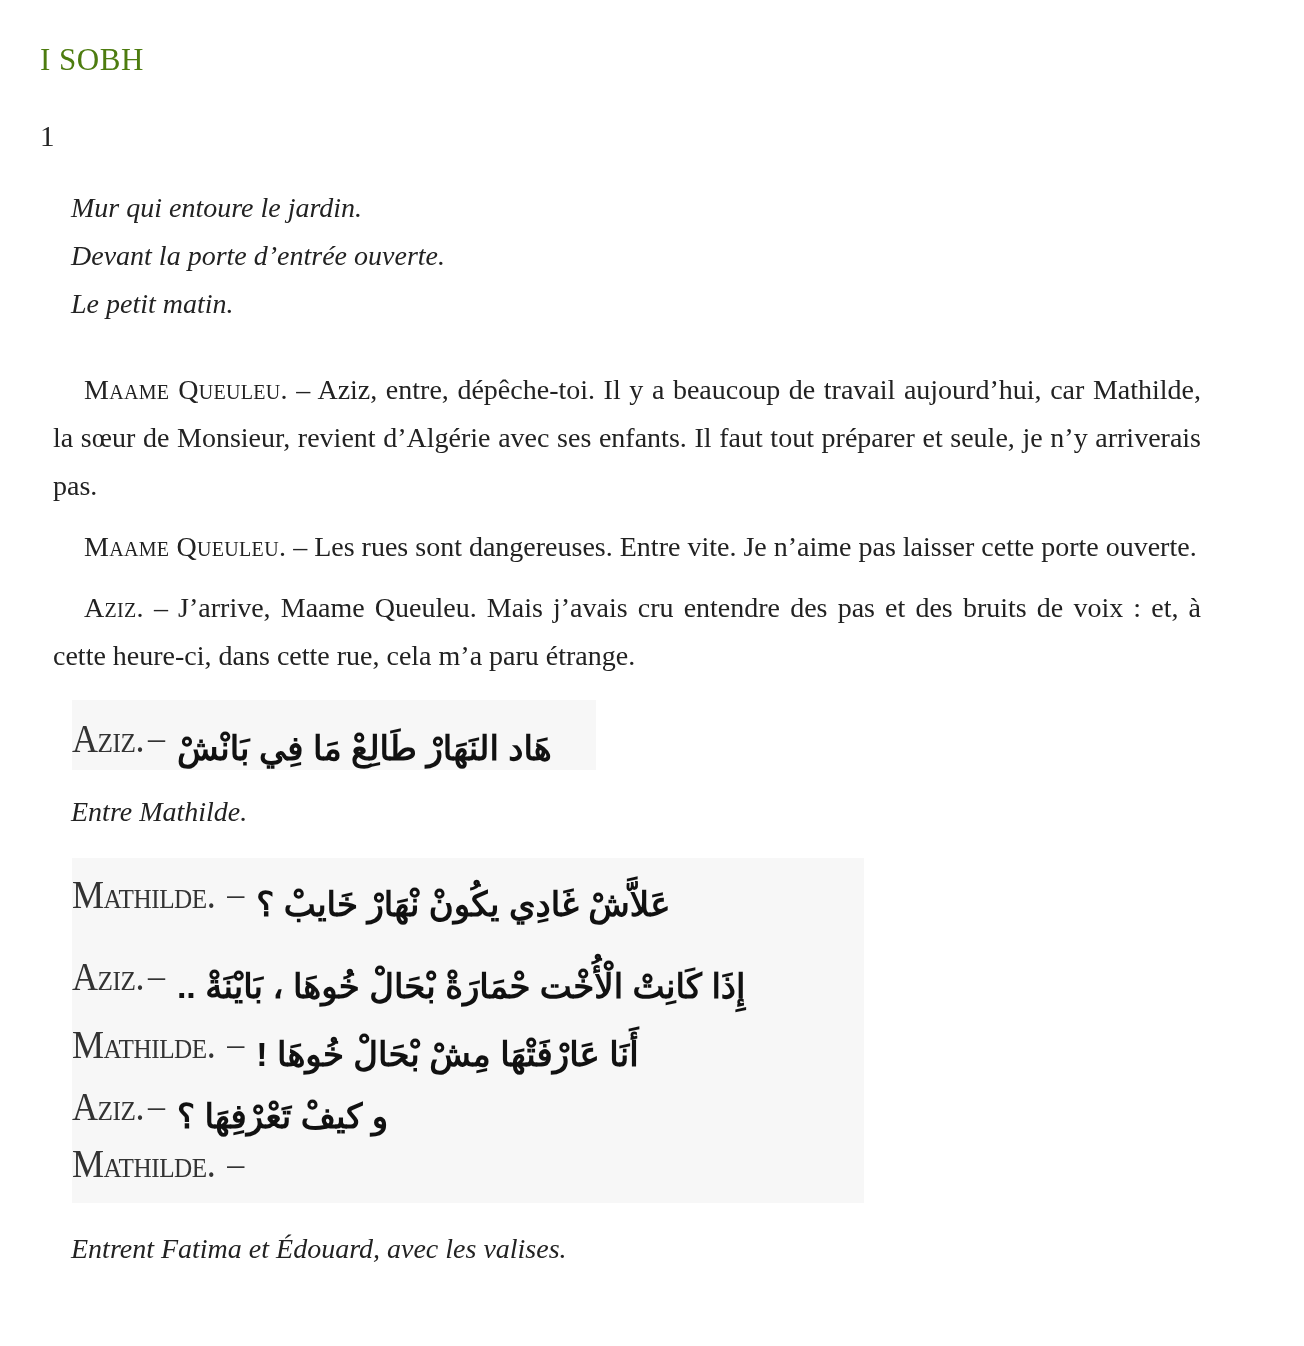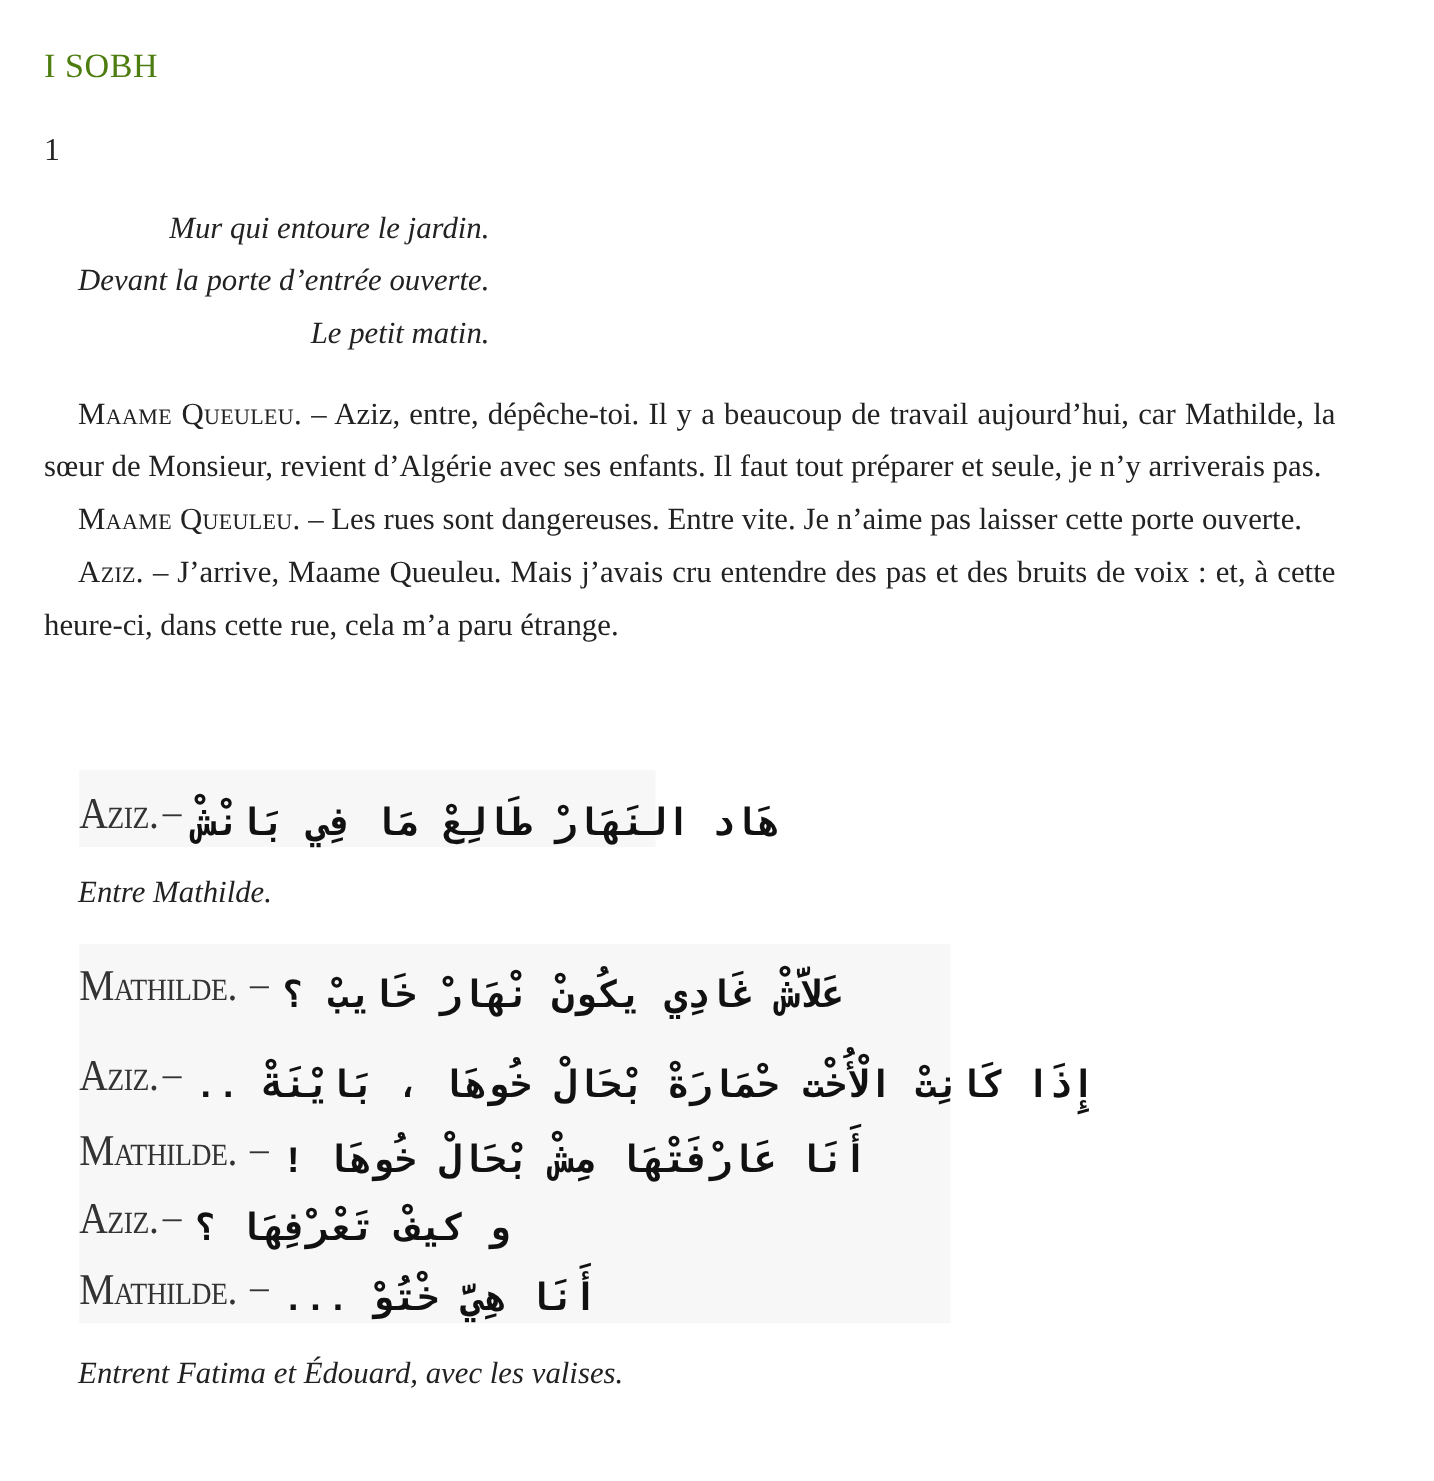--- a/index.html
+++ b/index.html
@@ -37,32 +37,32 @@
       color: #222;
     }
     .stage-block {
       position: absolute;
       left: 31px;
       top: 184px;
       font-style: italic;
       font-size: 28px;
       line-height: 48px;
     }
-    .stage-line { display: block; white-space: nowrap; text-align: right; }
+    .stage-line { display: block; white-space: nowrap; }
     .dialogue {
       position: absolute;
       left: 0;
       top: 353px;
       width: 1174px;
       font-size: 28px;
       line-height: 48px;
       text-align: justify;
     }
     .speech {
-      margin: 0;
+      margin: 13px;
       text-indent: 31px;
     }
     .speaker {
       font-variant: small-caps;
       letter-spacing: 0.3px;
     }
     
     .scan {
       position: absolute;
       background: #f7f7f7;
@@ -84,21 +84,21 @@
       transform-origin: left center;
     }
     .scan-dash {
       font-family: "Liberation Serif", serif;
       font-size: 34px;
       color: #333;
       margin-left: -4px;
       margin-right: 12px;
     }
     .scan-arabic {
-      font-family: Liberation Mono, monospace;
+      font-family: Liberation Sans, sans-serif;
       font-weight: bold;
       font-size: 34px;
       color: #111;
       direction: rtl;
       unicode-bidi: isolate;
       margin-top: 20px;
     }
     .scan-1 {
       left: 72px;
       top: 700px;
@@ -166,17 +166,16 @@
     <span class="scan-arabic">أَنَا عَارْفَتْهَا مِشْ بْحَالْ خُوهَا !</span>
   </div>
   <div class="scan-row" style="top: 218px;">
     <span class="scan-speaker">Aziz.</span>
     <span class="scan-dash">–</span>
     <span class="scan-arabic">و كيفْ تَعْرْفِهَا ؟</span>
   </div>
   <div class="scan-row" style="top: 282px;">
     <span class="scan-speaker">Mathilde.</span>
     <span class="scan-dash">–</span>
-    <span class="scan-arabic">أَنَا هِيَّ خْتُوْ ...</span>
   </div>
 </div>
 
 <div class="stage-single" style="top: 1233px;">Entrent Fatima et Édouard, avec les valises.</div>
 
 </body></html>

